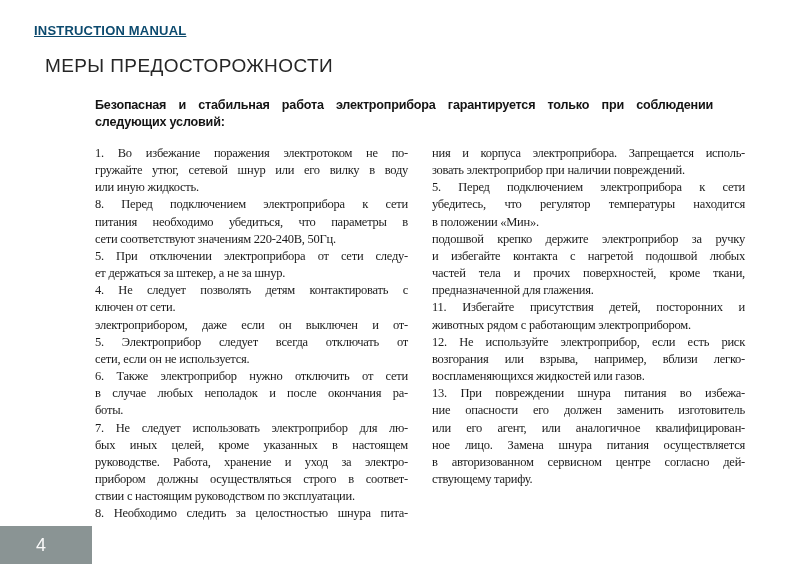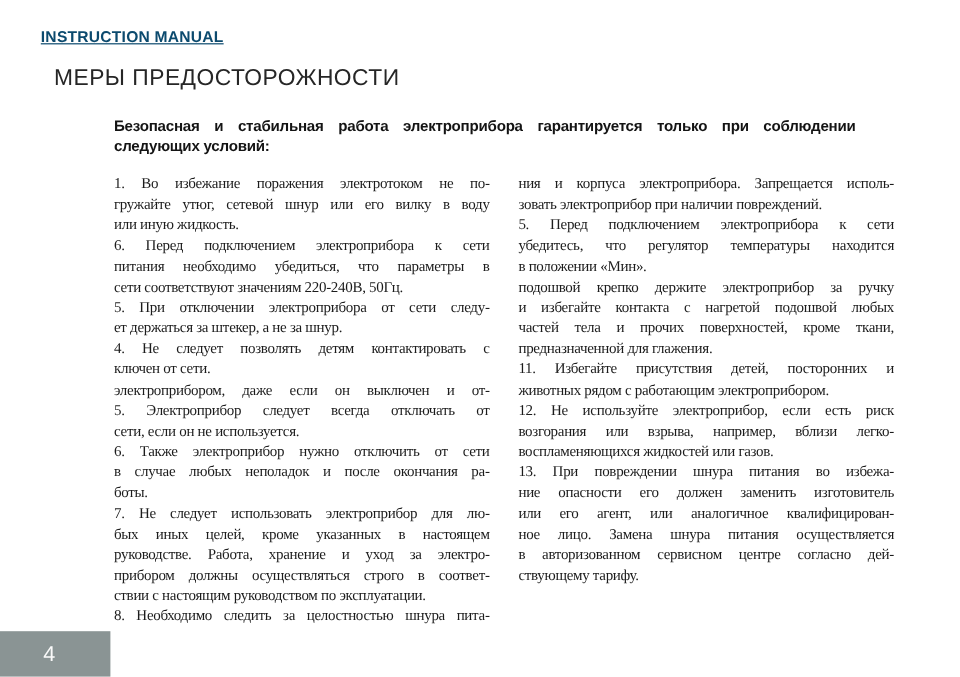--- a/index.html
+++ b/index.html
@@ -72,21 +72,21 @@
   <div class="intro">
       <div class="line j">Безопасная и стабильная работа электроприбора гарантируется только при соблюдении</div>
       <div class="line">следующих условий:</div>
     </div>
 
   <div class="columns">
     <div class="col">
         <div class="line j">1. Во избежание поражения электротоком не по-</div>
         <div class="line j">гружайте утюг, сетевой шнур или его вилку в воду</div>
         <div class="line">или иную жидкость.</div>
-        <div class="line j">6. Перед подключением электроприбора к сети</div>
+        <div class="line j">8. Перед подключением электроприбора к сети</div>
         <div class="line j">питания необходимо убедиться, что параметры в</div>
         <div class="line">сети соответствуют значениям 220-240В, 50Гц.</div>
         <div class="line j">5. При отключении электроприбора от сети следу-</div>
         <div class="line">ет держаться за штекер, а не за шнур.</div>
         <div class="line j">4. Не следует позволять детям контактировать с</div>
         <div class="line">ключен от сети.</div>
         <div class="line j">электроприбором, даже если он выключен и от-</div>
         <div class="line j">5. Электроприбор следует всегда отключать от</div>
         <div class="line">сети, если он не используется.</div>
         <div class="line j">6. Также электроприбор нужно отключить от сети</div>

